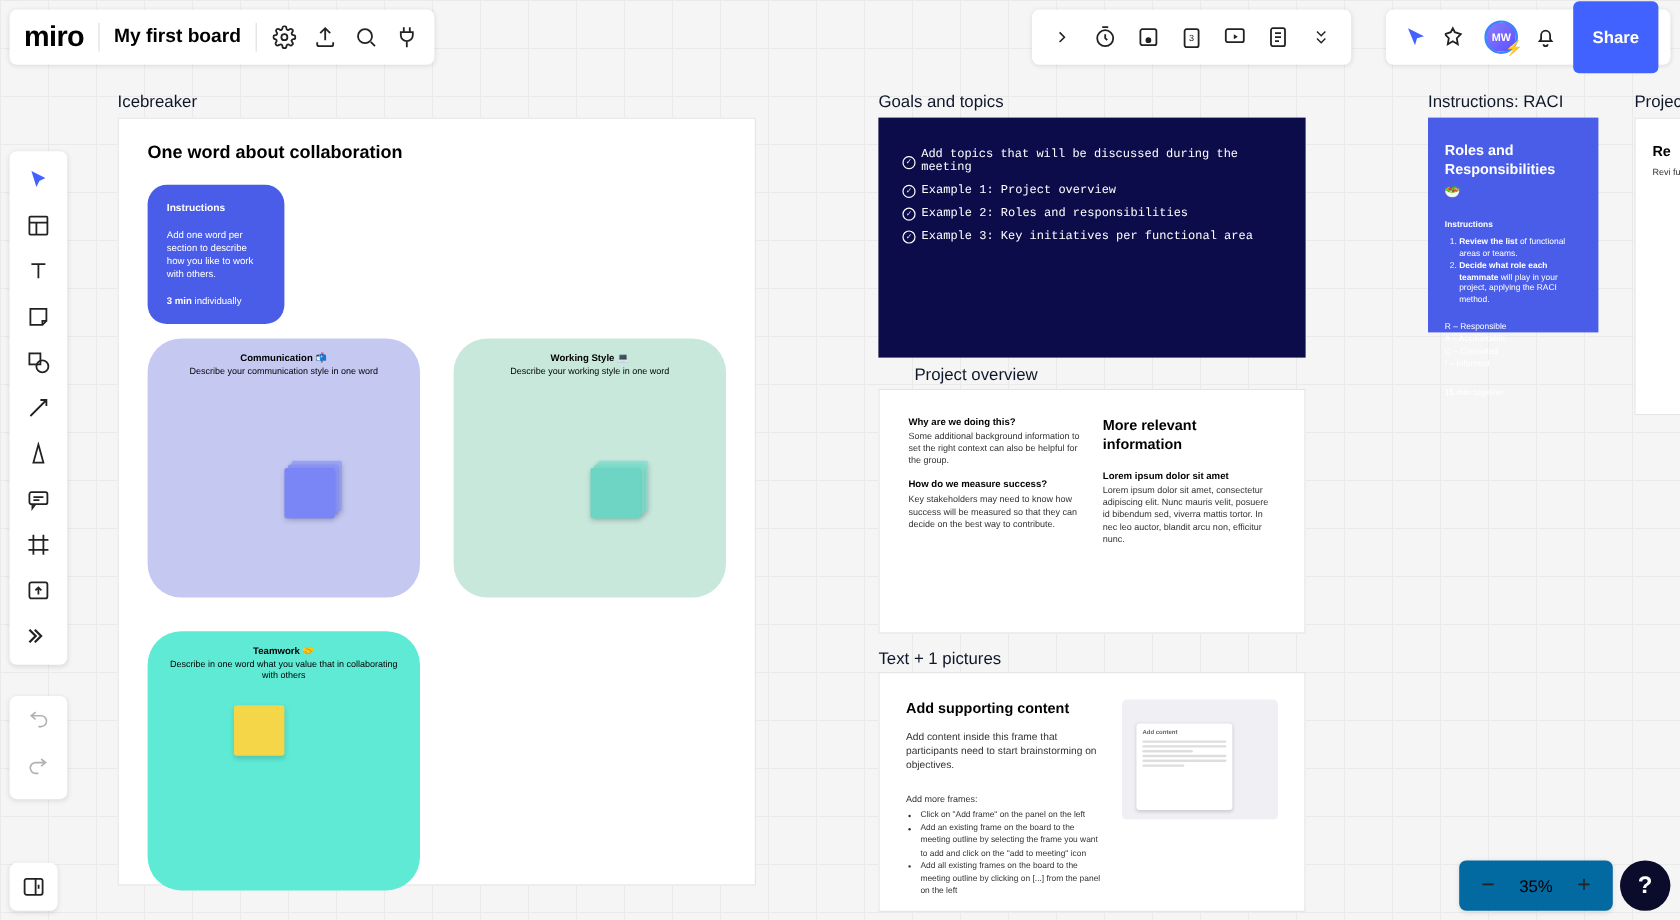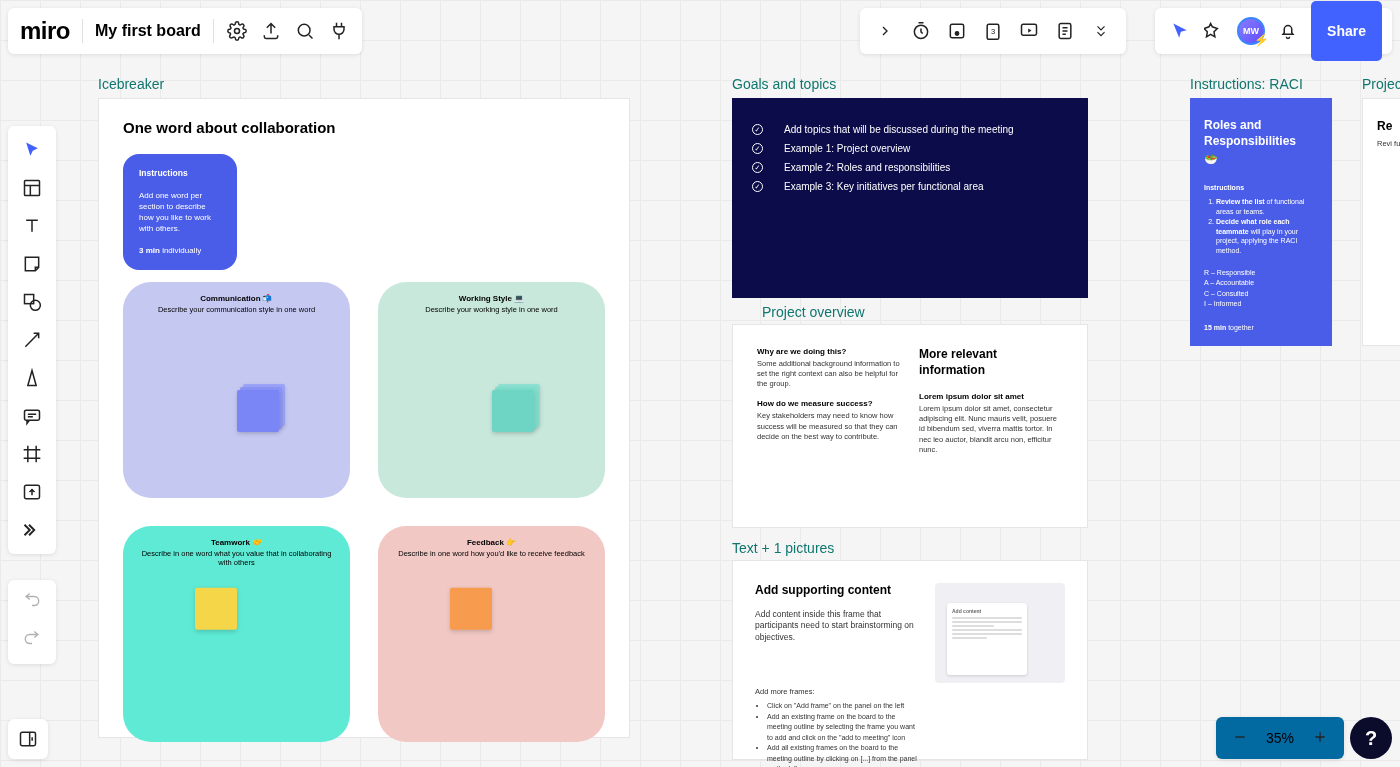--- a/index.html
+++ b/index.html
@@ -163,21 +163,21 @@
   border-radius: 50%;
   display: flex; align-items: center; justify-content: center;
   color: #fff; font-size: 20px; font-weight: 700;
   cursor: pointer;
 }
 
 .canvas { position: absolute; inset: 0; }
 .frame-label {
   position: absolute;
   font-size: 14px;
-  color: #0f766e;
+  color: #0f172a;
   font-weight: 400;
 }
 
 .icebreaker {
   position: absolute;
   left: 98px; top: 98px;
   width: 532px; height: 640px;
   background: #fff;
   border: 1px solid #e5e5e5;
   padding: 20px 24px;
@@ -227,21 +227,21 @@
 
 .goals {
   position: absolute;
   left: 732px; top: 98px;
   width: 356px; height: 200px;
   background: #0c0c4a;
   color: #fff;
   padding: 26px 20px;
 }
 .goals h3 { font-size: 14px; font-weight: 700; line-height: 1.25; margin-bottom: 18px; }
-.goals .item { display: flex; gap: 21px; font-size: 10px; margin-bottom: 8px; align-items: center; }
+.goals .item { display: flex; gap: 5px; font-size: 10px; margin-bottom: 8px; align-items: center; font-family: Liberation Mono, monospace; }
 .goals .check {
   width: 11px; height: 11px; border: 1.2px solid #fff; border-radius: 50%;
   display: flex; align-items: center; justify-content: center;
   font-size: 7px;
 }
 
 .proj {
   position: absolute;
   left: 732px; top: 324px;
   width: 356px; height: 204px;
@@ -262,21 +262,21 @@
   width: 356px; height: 200px;
   background: #fff;
   border: 1px solid #e5e5e5;
   padding: 22px 22px;
   display: grid;
   grid-template-columns: 1fr 130px;
   gap: 14px;
 }
 .textpic h4 { font-size: 12px; font-weight: 700; line-height: 1.3; margin-bottom: 10px; }
 .textpic p { font-size: 8.5px; color: #333; line-height: 1.35; }
-.textpic .more { font-size: 7.5px; color: #333; margin-top: 44px; }
+.textpic .more { font-size: 7.5px; color: #333; margin-top: 18px; }
 .textpic ul { font-size: 7px; color: #333; margin-left: 12px; margin-top: 5px; line-height: 1.5; }
 .pic-placeholder {
   width: 130px; height: 100px;
   background: #f0f0f4;
   border-radius: 4px;
   padding: 6px;
   font-size: 5px;
   color: #666;
   position: relative;
 }
@@ -287,21 +287,21 @@
   box-shadow: 0 1px 3px rgba(0,0,0,.15);
   padding: 5px;
   font-size: 5px;
 }
 .pic-placeholder .inner .t { font-weight: 700; font-size: 5px; margin-bottom: 3px; }
 .pic-placeholder .inner .line { height: 2px; background: #ddd; margin: 2px 0; border-radius: 1px; }
 
 .raci {
   position: absolute;
   left: 1190px; top: 98px;
-  width: 142px; height: 248px;
+  width: 142px; height: 179px;
   background: #4a5de8;
   color: #fff;
   padding: 20px 14px;
   font-size: 7px;
 }
 .raci h4 { font-size: 12px; font-weight: 700; line-height: 1.3; margin-bottom: 4px; }
 .raci .emoji { font-size: 11px; display: block; margin-bottom: 18px; }
 .raci .instr-h { font-size: 7px; font-weight: 700; margin-bottom: 6px; }
 .raci ol { margin-left: 12px; line-height: 1.4; }
 .raci .legend { margin-top: 12px; line-height: 1.5; }
@@ -521,27 +521,20 @@
           <div class="sticky" style="background:#8ee1d2"></div>
             <div class="sticky" style="background:#7eddcb"></div>
             <div class="sticky" style="background:#6ed5c4"></div>
         </div>
       </div>
       <div class="section-card" style="background:#5eead4">
         <div class="shead">Teamwork 🤝</div>
         <div class="sdesc">Describe in one word what you value that in collaborating with others</div>
         <div class="sticky-stack">
           <div class="sticky single" style="background:#f5d648"></div>
-        </div>
-      </div>
-      <div class="section-card" style="background:#f1c8c4">
-        <div class="shead">Feedback 👉</div>
-        <div class="sdesc">Describe in one word how you'd like to receive feedback</div>
-        <div class="sticky-stack">
-          <div class="sticky single" style="background:#f79b4f"></div>
         </div>
       </div>
     </div>
   </div>
 
   <div class="frame-label" style="left:732px; top:76px;">Goals and topics</div>
   <div class="goals">
     <div class="item">
         <span class="check">✓</span>
         <span>Add topics that will be discussed during the meeting</span>

